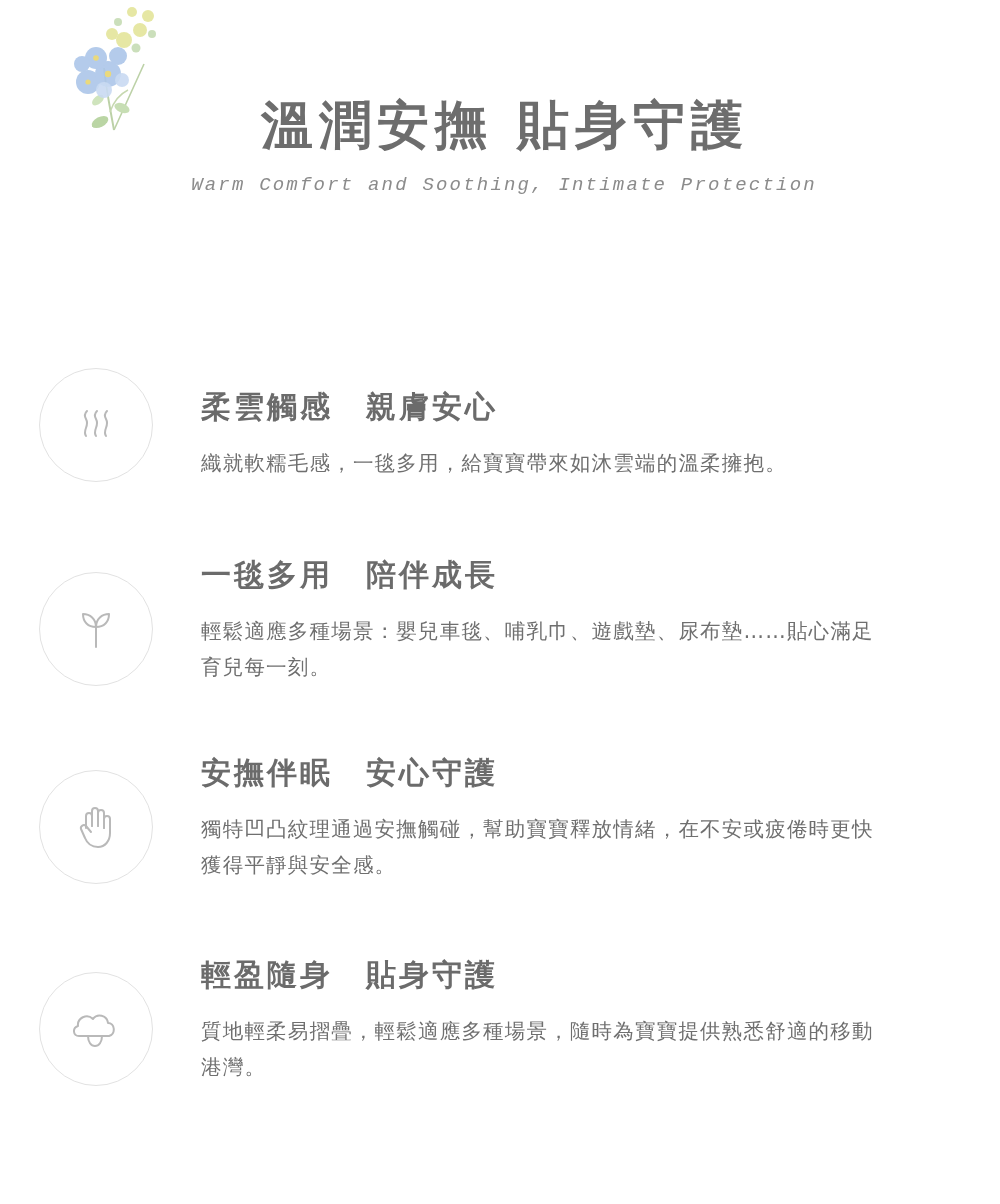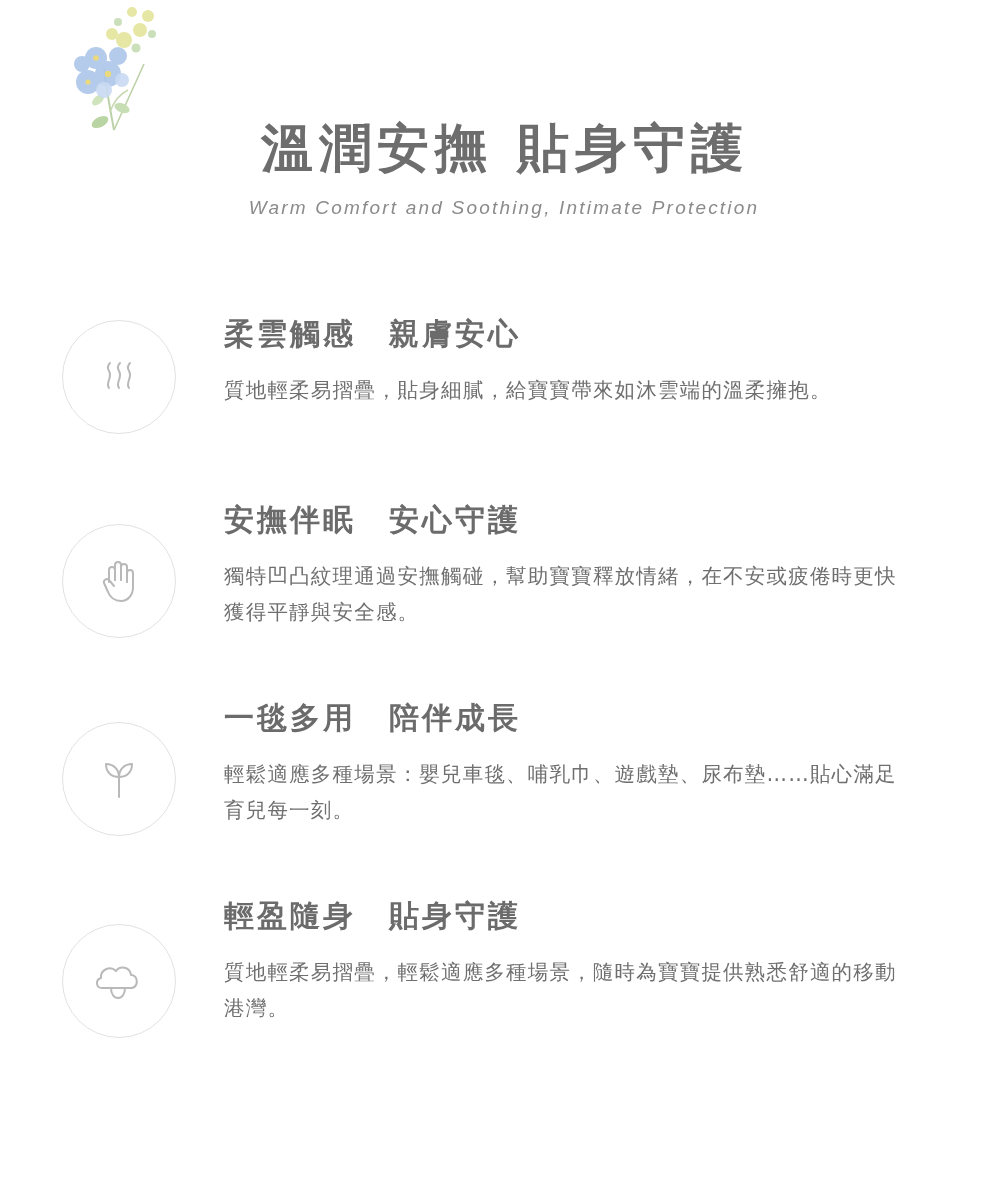--- a/index.html
+++ b/index.html
@@ -25,55 +25,55 @@
     height: 140px;
   }
 
   
   .header {
     position: absolute;
     left: 0;
     top: 96px;
     width: 1000px;
     text-align: center;
-    margin-top: 23px;
   }
   .header-title {
     font-size: 52px;
     letter-spacing: 6px;
     font-weight: 700;
     color: #6d6d6d;
     line-height: 1.15;
     margin: 0;
     padding-left: 10px;
     font-family: "DejaVu Sans", "Liberation Sans", sans-serif;
   }
   .header-sub {
     margin-top: 18px;
     font-size: 19px;
     letter-spacing: 2.2px;
     color: #8b8b8b;
-    font-family: Liberation Sans, sans-serif;
+    font-family: Liberation Mono, monospace;
     font-style: italic;
     padding-left: 8px;
   }
 
   
   .features {
     position: absolute;
     left: 0;
     top: 310px;
     width: 1000px;
   }
   .feature {
     position: relative;
     display: flex;
-    align-items: flex-start;
+    align-items: flex-end;
     margin-bottom: 60px;
-    padding-left: 62px;
+    padding-left: 39px;
+    margin-top: 48px;
   }
   .feature .icon-wrap {
     flex: 0 0 112px;
     height: 112px;
     border-radius: 50%;
     border: 1px solid #e2e2e2;
     display: flex;
     align-items: center;
     justify-content: center;
     margin-top: 18px;
@@ -175,21 +175,39 @@
           <g fill="none" stroke="#b9b9b9" stroke-width="2" stroke-linecap="round">
             <path d="M13 34 C9 28, 17 24, 13 17 C11 13.5, 12 11, 14 9"></path>
             <path d="M23 34 C19 28, 27 24, 23 17 C21 13.5, 22 11, 24 9"></path>
             <path d="M33 34 C29 28, 37 24, 33 17 C31 13.5, 32 11, 34 9"></path>
           </g>
         </svg>
       </span>
     </div>
     <div class="text-wrap">
       <h2 class="feature-title">柔雲觸感　親膚安心</h2>
-      <p class="feature-desc">質地輕柔易摺疊，貼身細膩，給寶寶帶來如沐雲端的溫柔擁抱。</p>
+      <p class="feature-desc">織就軟糯毛感，一毯多用，給寶寶帶來如沐雲端的溫柔擁抱。</p>
+    </div>
+  </div>
+
+  <div class="feature f3">
+    <div class="icon-wrap">
+      <span>
+        <svg width="48" height="48" viewBox="0 0 48 48" xmlns="http://www.w3.org/2000/svg">
+          <g fill="none" stroke="#b9b9b9" stroke-width="2" stroke-linecap="round" stroke-linejoin="round">
+            <path d="M24 42 V20"></path>
+            <path d="M24 22 C24 14, 18 9, 11 9 C11 17, 16 22, 24 22 Z"></path>
+            <path d="M24 22 C24 14, 30 9, 37 9 C37 17, 32 22, 24 22 Z"></path>
+          </g>
+        </svg>
+      </span>
+    </div>
+    <div class="text-wrap">
+      <h2 class="feature-title">一毯多用　陪伴成長</h2>
+      <p class="feature-desc">輕鬆適應多種場景：嬰兒車毯、哺乳巾、遊戲墊、尿布墊……貼心滿足育兒每一刻。</p>
     </div>
   </div>
 
   <div class="feature f2">
     <div class="icon-wrap">
       <span>
         <svg width="46" height="50" viewBox="0 0 46 50" xmlns="http://www.w3.org/2000/svg">
           <g fill="none" stroke="#b9b9b9" stroke-width="2" stroke-linecap="round" stroke-linejoin="round">
             <path d="M13 26 V14 a3 3 0 0 1 6 0 v10"></path>
             <path d="M19 24 V9 a3 3 0 0 1 6 0 v15"></path>
@@ -198,38 +216,20 @@
           </g>
         </svg>
       </span>
     </div>
     <div class="text-wrap">
       <h2 class="feature-title">安撫伴眠　安心守護</h2>
       <p class="feature-desc">獨特凹凸紋理通過安撫觸碰，幫助寶寶釋放情緒，在不安或疲倦時更快獲得平靜與安全感。</p>
     </div>
   </div>
 
-  <div class="feature f3">
-    <div class="icon-wrap">
-      <span>
-        <svg width="48" height="48" viewBox="0 0 48 48" xmlns="http://www.w3.org/2000/svg">
-          <g fill="none" stroke="#b9b9b9" stroke-width="2" stroke-linecap="round" stroke-linejoin="round">
-            <path d="M24 42 V20"></path>
-            <path d="M24 22 C24 14, 18 9, 11 9 C11 17, 16 22, 24 22 Z"></path>
-            <path d="M24 22 C24 14, 30 9, 37 9 C37 17, 32 22, 24 22 Z"></path>
-          </g>
-        </svg>
-      </span>
-    </div>
-    <div class="text-wrap">
-      <h2 class="feature-title">一毯多用　陪伴成長</h2>
-      <p class="feature-desc">輕鬆適應多種場景：嬰兒車毯、哺乳巾、遊戲墊、尿布墊……貼心滿足育兒每一刻。</p>
-    </div>
-  </div>
-
   <div class="feature f4">
     <div class="icon-wrap">
       <span>
         <svg width="54" height="42" viewBox="0 0 54 42" xmlns="http://www.w3.org/2000/svg">
           <g fill="none" stroke="#b9b9b9" stroke-width="2" stroke-linecap="round" stroke-linejoin="round">
             <path d="M10 28 C4 28, 3 20, 9 18 C8 10, 18 5, 24 11 C28 5, 38 7, 39 15 C46 15, 47 26, 40 28 Z"></path>
             <path d="M19 28 C19 34, 22 38, 26 38 C30 38, 33 34, 33 28"></path>
           </g>
         </svg>
       </span>

